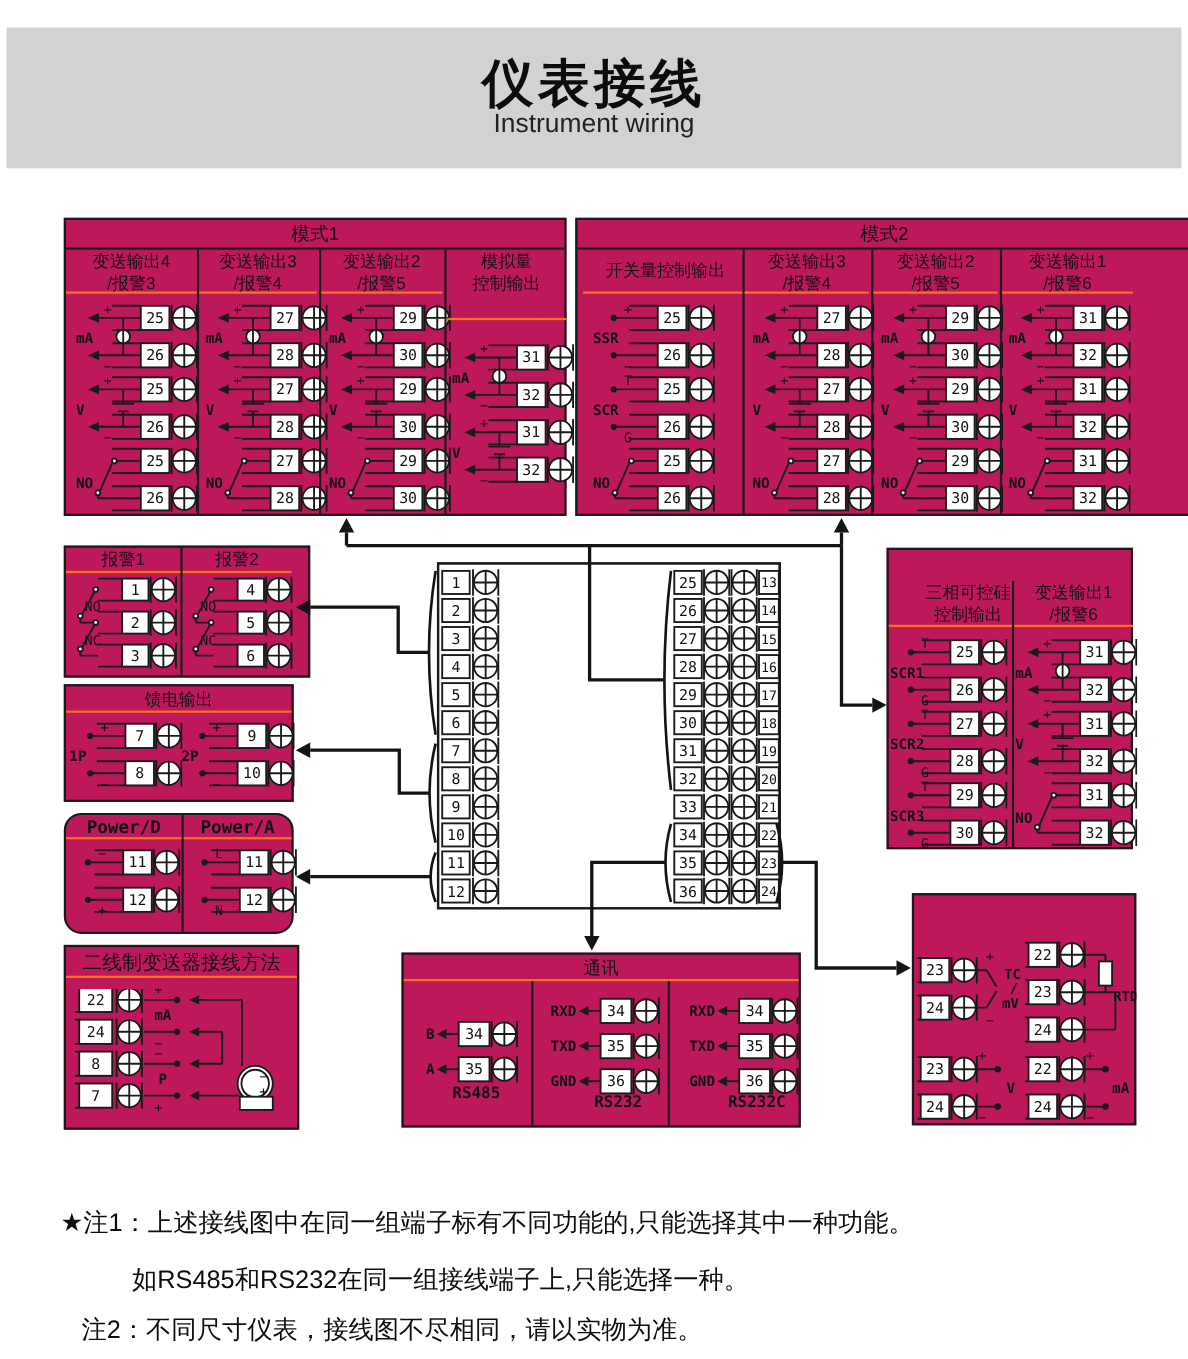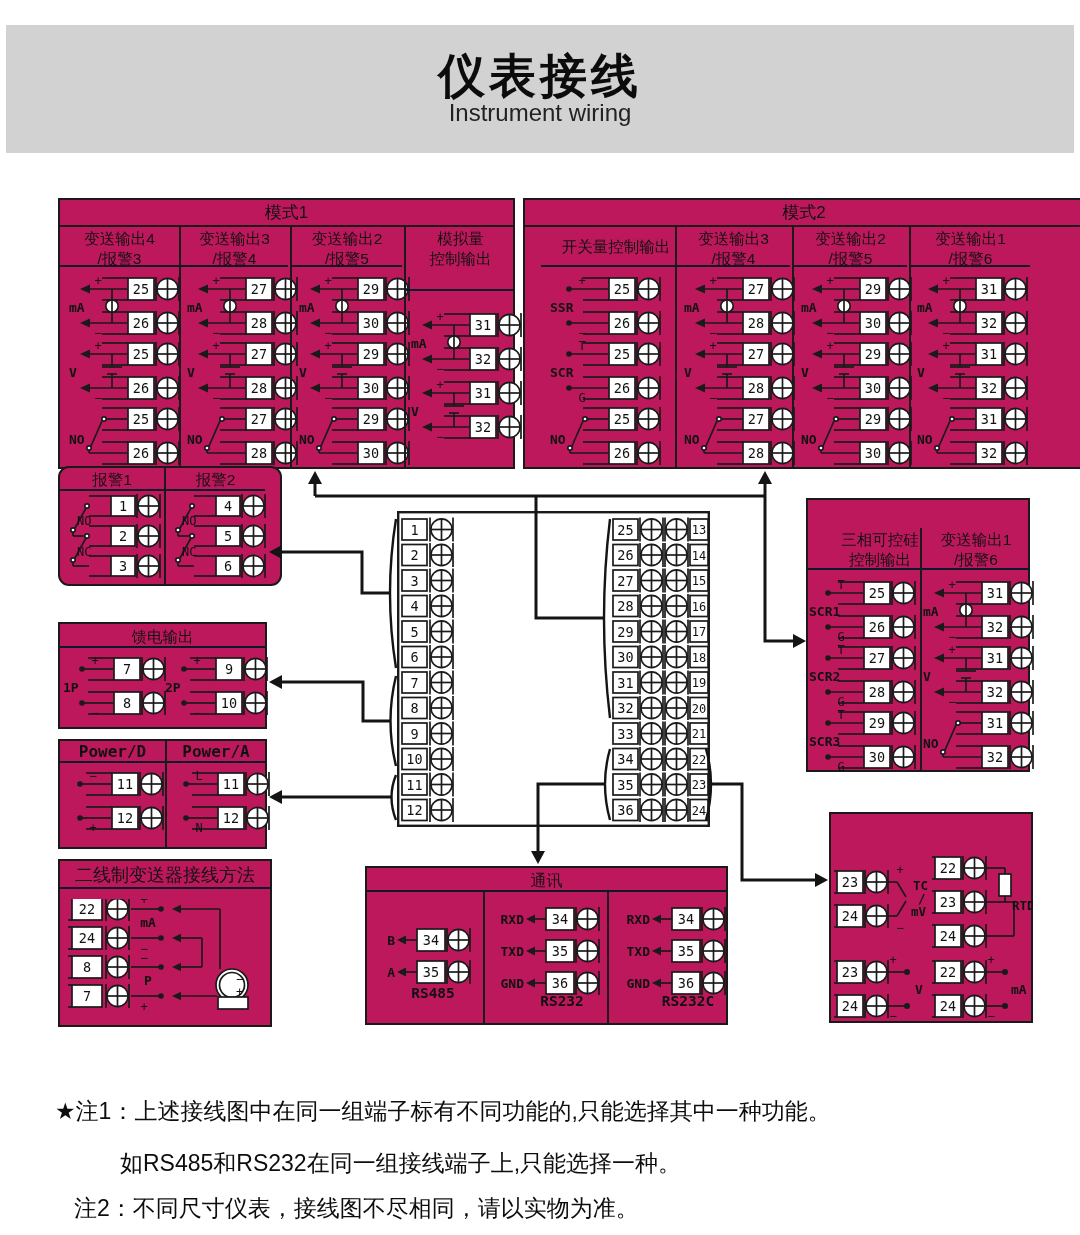--- a/index.html
+++ b/index.html
@@ -6,21 +6,21 @@
   #stage{position:relative;width:1080px;height:1235px;background:#fff;overflow:hidden;
          font-family:"Liberation Sans","DejaVu Sans",sans-serif;color:#111;}
   .band{position:absolute;left:6px;top:25px;width:1068px;height:128px;background:#d2d2d2;
         display:flex;flex-direction:column;align-items:center;justify-content:center;}
   .t-zh{font-size:47px;font-weight:700;letter-spacing:4px;color:#0c0c0c;line-height:1.05;}
   .t-en{font-size:24px;color:#222;margin-top:-2px;}
   .box{position:absolute;border:2px solid #1a1a1a;background:#be185d;box-sizing:border-box;}
   .mtitle{border-bottom:2px solid #1a1a1a;text-align:center;font-size:17px;color:#111;}
   .mcol{position:absolute;box-sizing:border-box;}
   .bl{border-left:2px solid #1a1a1a;}
-  .chead{position:absolute;top:0;left:0;right:0;border-bottom:2px solid #0f172a;text-align:center;
+  .chead{position:absolute;top:0;left:0;right:0;border-bottom:2px solid #f97316;text-align:center;
          font-size:15.5px;line-height:1.28;padding-top:2px;box-sizing:border-box;color:#111;}
   .mono{font-family:"DejaVu Sans Mono","Liberation Mono",monospace;font-weight:700;font-size:16px;}
   .cell{position:absolute;}
   .vdiv{position:absolute;border-left:2px solid #1a1a1a;}
   svg.cs line,svg.cs path,svg.cs circle,svg.cs rect,svg.cs polyline{stroke:#1a1a1a;stroke-width:1.7;fill:none;}
   svg.cs .wbox{fill:#fff;}
   svg.cs .fdot{fill:#1a1a1a;stroke:none;}
   svg.cs text{stroke:none;fill:#111;font-family:"DejaVu Sans Mono","Liberation Mono",monospace;}
   .num{font-size:13.5px;} .num2{font-size:12px;}
   .lb{font-size:13px;font-weight:600;} .sg{font-size:12px;} .busl{font-size:14.5px;font-weight:600;}
@@ -431,21 +431,21 @@
               <line x1="44" y1="13" x2="44" y2="26"></line>
               <line x1="34" y1="26" x2="54" y2="26"></line>
               <line x1="39" y1="33" x2="49" y2="33"></line>
               <line x1="44" y1="33" x2="44" y2="47"></line>
               <text class="lb" x="1" y="36">V</text>
             </svg></div>
         </div>
       </div>
       <div class="box" style="left: 523px; top: 198px; width: 562px; height: 271px;">
         <div class="mtitle" style="height: 25px; line-height: 25px;">模式2</div>
-        <div class="mcol" style="left: 16px; top: 27px; width: 150px; bottom: 0px;">
+        <div class="mcol" style="left: 5px; top: 27px; width: 150px; bottom: 0px;">
           <div class="chead" style="height: 40px; padding-top: 10px;">
             <div>开关量控制输出</div>
           </div>
           <div class="cell" style="left: 8px; top: 49px;"><svg xmlns="http://www.w3.org/2000/svg" class="cs" width="112" height="62" viewBox="0 0 112 62">
               <line x1="34" y1="2" x2="60" y2="2"></line>
               <line x1="34" y1="24" x2="60" y2="24"></line>
               <rect class="wbox" x="60" y="2" width="26" height="22"></rect>
               <text class="num" x="73" y="17.5" text-anchor="middle">25</text>
               <g>
                 <line x1="88" y1="1" x2="88" y2="25"></line>
@@ -1055,21 +1055,21 @@
               <circle class="wbox" cx="36" cy="13" r="2.2"></circle>
               <line x1="38" y1="13" x2="59" y2="13"></line>
               <line x1="23" y1="40" x2="34" y2="15"></line>
               <circle class="wbox" cx="21" cy="42" r="2.2"></circle>
               <line x1="21" y1="44" x2="21" y2="47"></line>
               <line x1="21" y1="47" x2="59" y2="47"></line>
               <text class="lb" x="1" y="38">NO</text>
             </svg></div>
         </div>
       </div>
-      <div class="box" style="left: 58px; top: 466px; width: 224px; height: 120px; border-radius: 11px;">
+      <div class="box" style="left: 58px; top: 496px; width: 224px; height: 120px;">
         <div class="vdiv" style="left: 104px; top: 0px; bottom: 0px;"></div>
         <div class="chead" style="left: 0px; width: 104px; height: 23px; line-height: 20px; right: auto;">报警1</div>
         <div class="cell" style="left: 1px; top: 26px;"><svg xmlns="http://www.w3.org/2000/svg" class="cs" width="102" height="90" viewBox="0 0 102 90">
             <line x1="28" y1="2" x2="50" y2="2"></line>
             <line x1="28" y1="22" x2="50" y2="22"></line>
             <rect class="wbox" x="50" y="2" width="24" height="20"></rect>
             <text class="num" x="62" y="16.5" text-anchor="middle">1</text>
             <g>
               <line x1="76" y1="0" x2="76" y2="24"></line>
               <line x1="99" y1="0" x2="99" y2="24"></line>
@@ -1219,21 +1219,21 @@
             </g>
             <circle class="fdot" cx="20" cy="13" r="2.8"></circle>
             <line x1="20" y1="13" x2="51" y2="13"></line>
             <circle class="fdot" cx="20" cy="47" r="2.8"></circle>
             <line x1="20" y1="47" x2="51" y2="47"></line>
             <text class="sg" x="33" y="9" text-anchor="middle">+</text>
             <text class="sg" x="33" y="61" text-anchor="middle">−</text>
             <text class="lb" x="1" y="36">2P</text>
           </svg></div>
       </div>
-      <div class="box" style="left: 58px; top: 739px; width: 209px; height: 110px;">
+      <div class="box" style="left: 58px; top: 739px; width: 209px; height: 110px; border-radius: 16px;">
         <div class="vdiv" style="left: 105px; top: 0px; bottom: 0px;"></div>
         <div class="chead mono" style="left: 0px; width: 105px; height: 22px; line-height: 18px; right: auto;">Power/D</div>
         <div class="cell" style="left: 0px; top: 30px;"><svg xmlns="http://www.w3.org/2000/svg" class="cs" width="104" height="62" viewBox="0 0 104 62">
             <line x1="26" y1="2" x2="52" y2="2"></line>
             <line x1="26" y1="24" x2="52" y2="24"></line>
             <rect class="wbox" x="52" y="2" width="26" height="22"></rect>
             <text class="num" x="65" y="17.5" text-anchor="middle">11</text>
             <g>
               <line x1="80" y1="1" x2="80" y2="25"></line>
               <line x1="103" y1="1" x2="103" y2="25"></line>

